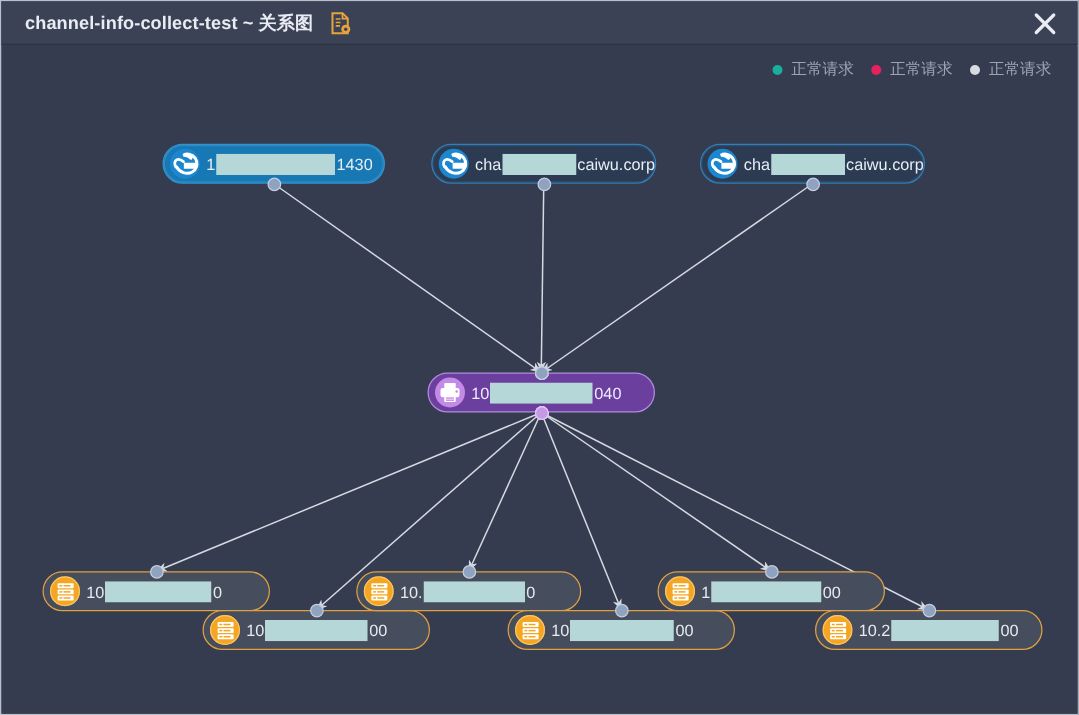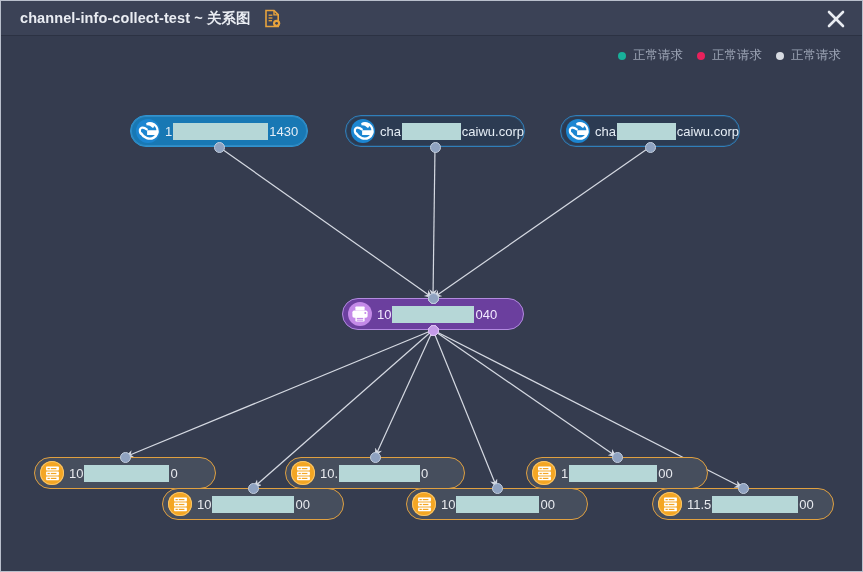--- a/index.html
+++ b/index.html
@@ -368,21 +368,21 @@
               <rect x="7.8" y="4" width="5.6" height="1.2" fill="#f4a623"></rect>
               <rect x="3.1" y="7.5" width="12.8" height="3.9" rx="0.7" fill="#ffffff"></rect>
               <rect x="4.5" y="8.9" width="2.3" height="1.2" fill="#f4a623"></rect>
               <rect x="7.8" y="8.9" width="5.6" height="1.2" fill="#f4a623"></rect>
               <rect x="3.1" y="12.4" width="12.8" height="3.9" rx="0.7" fill="#ffffff"></rect>
               <rect x="4.5" y="13.8" width="2.3" height="1.2" fill="#f4a623"></rect>
               <rect x="7.8" y="13.8" width="5.6" height="1.2" fill="#f4a623"></rect>
             </svg>
           </span>
           <span class="node-label">
-            <span>11.5</span>
+            <span>10.2</span>
             <span class="redact" style="width: 86px;"></span>
             <span>00</span>
           </span>
         </div>
       </div>
   <div class="port" style="left: 211.5px; top: 104.5px;"></div>
       <div class="port" style="left: 425.5px; top: 255.5px;"></div>
       <div class="port" style="left: 427.5px; top: 104.5px;"></div>
       <div class="port" style="left: 425.5px; top: 255.5px;"></div>
       <div class="port" style="left: 642.5px; top: 104.5px;"></div>

